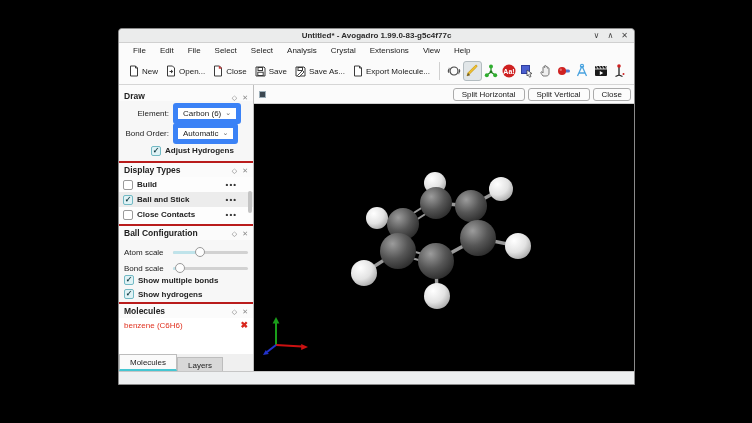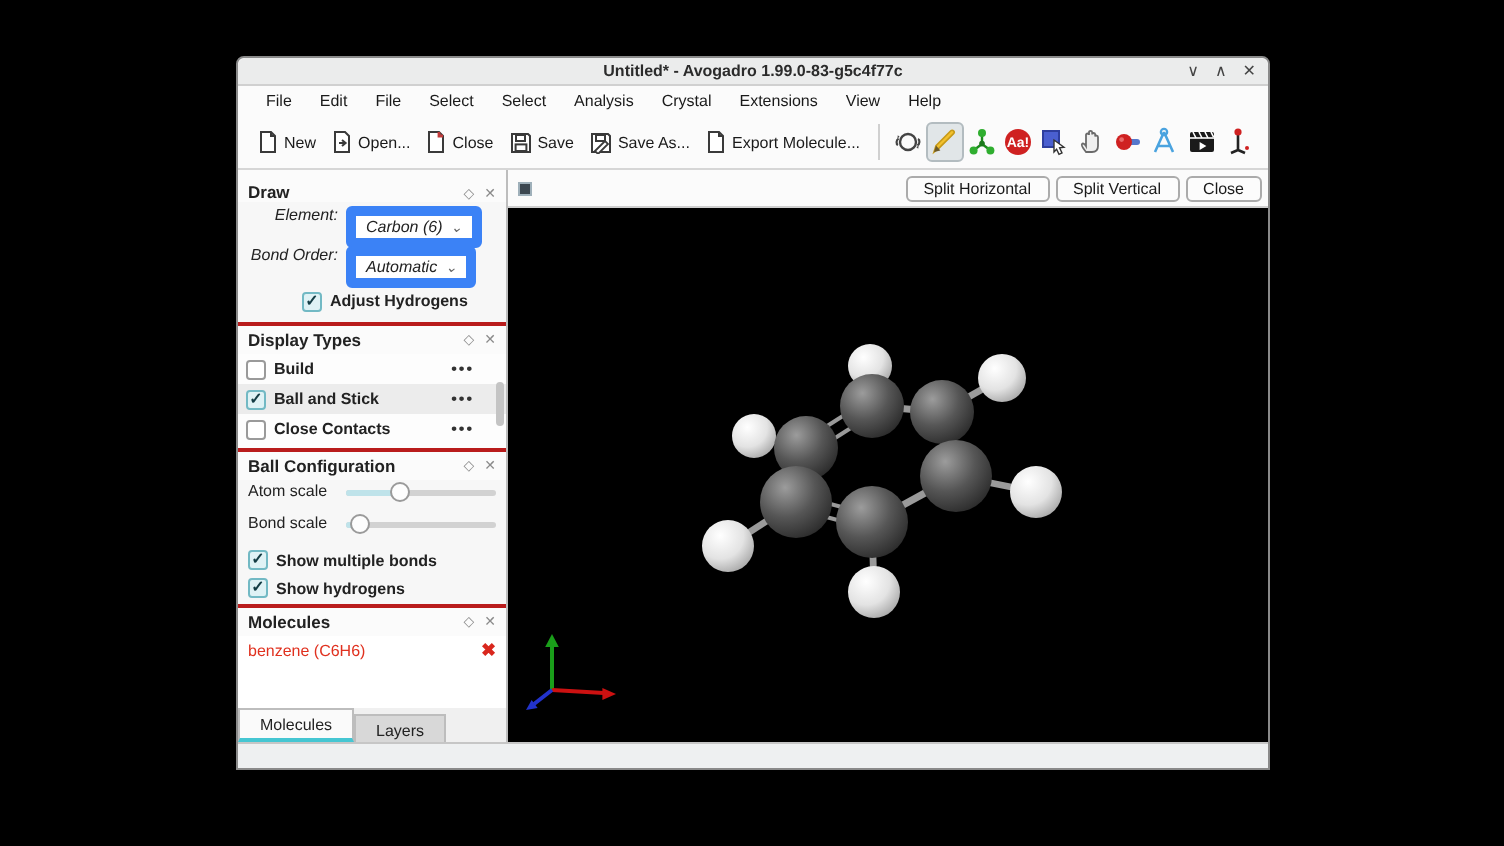--- a/index.html
+++ b/index.html
@@ -30,42 +30,42 @@
   .main { flex:1; display:flex; min-height:0; }
   .dock { width:135px; background:#f7f7f7; border-right:1px solid #bdbdbd; display:flex; flex-direction:column; }
   .panel-header { height:16px; display:flex; align-items:center; padding:0 5px;
                   border-top:2px solid #b91c1c; background:#fbfbfb; }
   .panel-header:first-child { border-top:none;align-items:flex-end; }
   .panel-title { flex:1; font-size:8.5px; font-weight:bold; color:#222; }
   .ph-icons { display:flex; gap:5px; }
   .ph-icons span { font-size:7px; color:#8a8a8a; line-height:1; }
   
   .draw-body { padding:2px 4px 3px 4px; }
-  .form-row { display:flex; align-items:flex-start; height:20px;font-style:italic; }
+  .form-row { display:flex; align-items:center; height:20px; }
   .form-label { width:50px; text-align:right; font-size:8px; color:#222; padding-right:4px; }
   .select { flex:0 0 auto; display:flex; align-items:center; gap:4px; background:#fff;
             border:5px solid #3b82f6; border-radius:3px; font-size:8px; color:#222; padding:1px 5px; }
   .select .chev { font-size:7px; color:#666; }
   .cb { width:10px; height:10px; border:1px solid #9a9a9a; border-radius:2px; background:#fff;
         display:inline-flex; align-items:center; justify-content:center; font-size:9px; color:#0e3d45; flex:0 0 auto; }
   .cb.checked { background:#dff2f5; border-color:#72b9c4; }
   .cb.checked::after { content:"✓"; font-size:8px; line-height:1; color:#143c44; font-weight:bold; }
   .cb-row { display:flex; align-items:center; gap:4px; height:15px; font-size:8px; color:#222; }
   .draw-cb { padding-left:28px; }
   
   .dt-list { position:relative; height:47px; overflow:hidden; background:#fdfdfd; }
   .dt-row { display:flex; align-items:center; gap:4px; height:15px; padding:0 16px 0 4px; font-size:8px; color:#222; }
   .dt-row.sel { background:#ececec; }
   .dt-row .lbl { flex:1; font-weight:bold; }
   .dt-more { font-size:8px; letter-spacing:1px; color:#333; font-weight:bold; }
   .dt-scroll { position:absolute; right:1px; top:16px; width:4px; height:22px; background:#c4c4c4; border-radius:2px; }
   .dt-partial { height:4px; padding-left:4px; overflow:hidden; }
   
   .vc-body { padding:1px 5px; }
-  .slider-row { display:flex; align-items:flex-start; height:16px; gap:5px; }
+  .slider-row { display:flex; align-items:flex-end; height:16px; gap:5px; }
   .slider-label { font-size:8px; color:#222; width:44px; }
   .slider { position:relative; flex:1; height:10px; }
   .slider .track { position:absolute; left:0; right:0; top:4px; height:3px; background:#d2d2d2; border-radius:2px; }
   .slider .fill { position:absolute; left:0; top:4px; height:3px; background:#bfe3ea; border-radius:2px; }
   .slider .handle { position:absolute; top:0; width:10px; height:10px; background:#fdfdfd;
                     border:1px solid #9a9a9a; border-radius:50%; }
   .fill-atom { width:36%; } .handle-atom { left:calc(36% - 5px); }
   .fill-bond { width:9%; }  .handle-bond { left:calc(9% - 5px); }
   .vc-cb { height:14px; }
   

